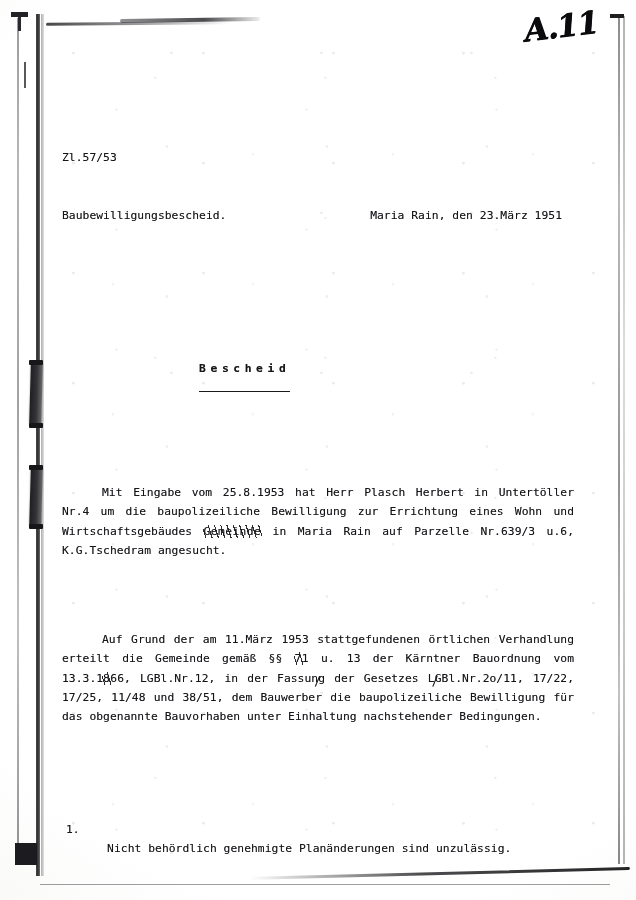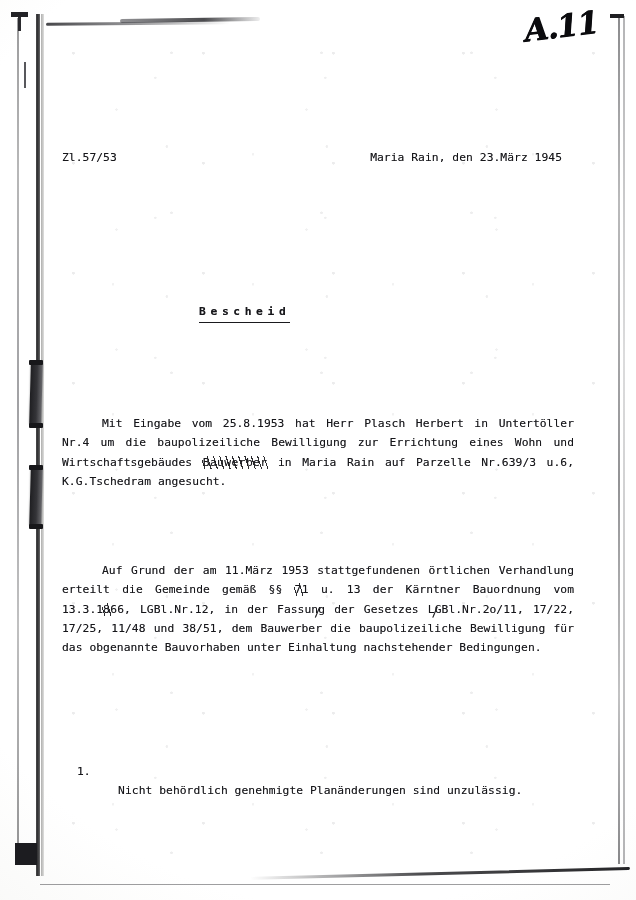--- a/index.html
+++ b/index.html
@@ -198,33 +198,33 @@
 
   .heading-wrap {
     margin-top: 18px;
     margin-bottom: 14px;
     padding-left: 96px;
   }
   #doc-heading {
     display: inline-block;
     letter-spacing: 4.6px;
     border-bottom: 1.6px solid #1a1a1e;
-    padding-bottom: 1px;
+    padding-bottom: 12px;
     font-weight: 600;
   }
 
   p.para {
     margin: 0 0 12px 0;
     text-indent: 40px;
     text-align: justify;
     text-align-last: left;
   }
 
   .item {
-    margin: 15px;
+    margin: 4px;
     text-align: justify;
     text-align-last: left;
   }
   .item.lvl1 { text-indent: 0; }
 
   
   .struck {
     position: relative;
     letter-spacing: .4px;
   }
@@ -289,31 +289,32 @@
 
   <div id="speckle" class="artifact"></div>
 
   <div id="hand-mark">A.11</div>
 
   <div id="typed">
 
     <div class="hdr-row">
       <div class="hdr-left">
         <div>Zl.57/53</div>
+        <div>Baubewilligungsbescheid.</div>
       </div>
       <div class="hdr-right">
-        <div>Maria Rain, den 23.März 1945</div>
+        <div>Maria Rain, den 23.März 1951</div>
       </div>
     </div>
 
     <div class="heading-wrap">
       <span id="doc-heading">Bescheid</span>
     </div>
 
-    <p class="para"><span>Mit Eingabe vom 25.8.1953 hat Herr Plasch Herbert in Untertöller Nr.4 um die baupolizeiliche Bewilligung zur Errichtung eines Wohn und Wirtschaftsgebäudes </span><span class="struck">Bauwerber</span><span> in Maria Rain auf Parzelle Nr.639/3 u.6, K.G.Tschedram angesucht.</span></p>
+    <p class="para"><span>Mit Eingabe vom 25.8.1953 hat Herr Plasch Herbert in Untertöller Nr.4 um die baupolizeiliche Bewilligung zur Errichtung eines Wohn und Wirtschaftsgebäudes </span><span class="struck">Gemeinde</span><span> in Maria Rain auf Parzelle Nr.639/3 u.6, K.G.Tschedram angesucht.</span></p>
 
     <p class="para"><span>Auf Grund der am 11.März 1953 stattgefundenen örtlichen Verhandlung erteilt die Gemeinde gemäß §§ </span><span class="struck">7</span><span>1 u. 13 der Kärntner Bauordnung vom 13.3.1</span><span class="struck">8</span><span>66, LGBl.Nr.12, in der Fa</span><span class="slash">ss</span><span>ung der Gesetze</span><span class="slash">s</span><span> LGBl.Nr.2o/11, 17/22, 17/25, 11/48 und 38/51, dem Bauwerber die baupolizeiliche Bewilligung für das obgenannte Bauvorhaben unter Einhaltung nachstehender Bedingungen.</span></p>
 
     
     <p class="item lvl1"><span>1.</span>
       <span>Nicht behördlich genehmigte Planänderungen sind unzulässig.</span></p>
 
     
     
     

